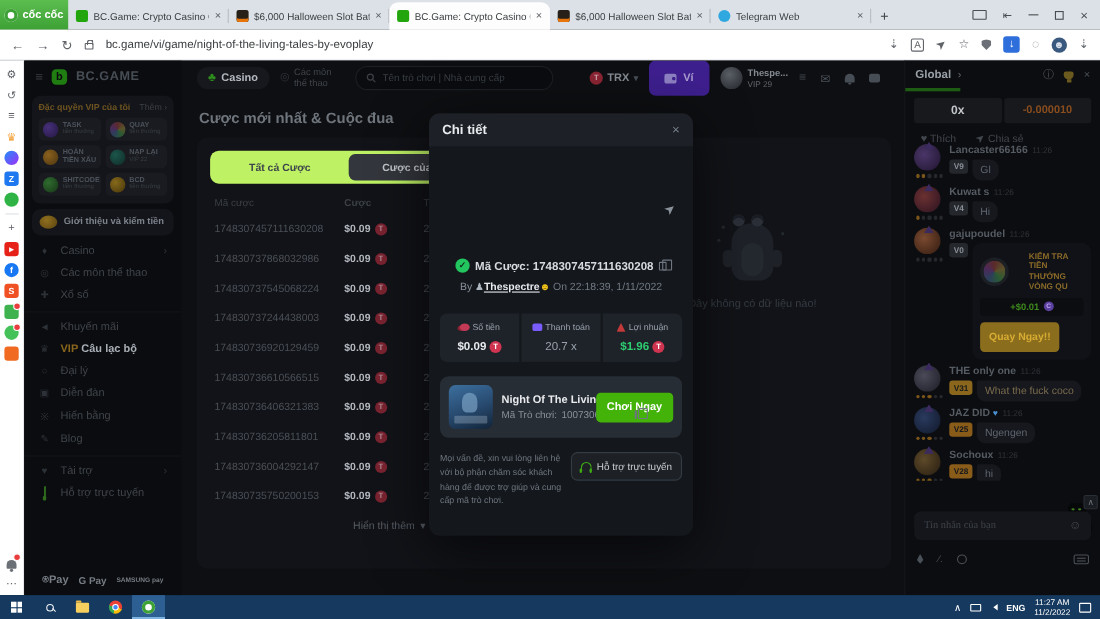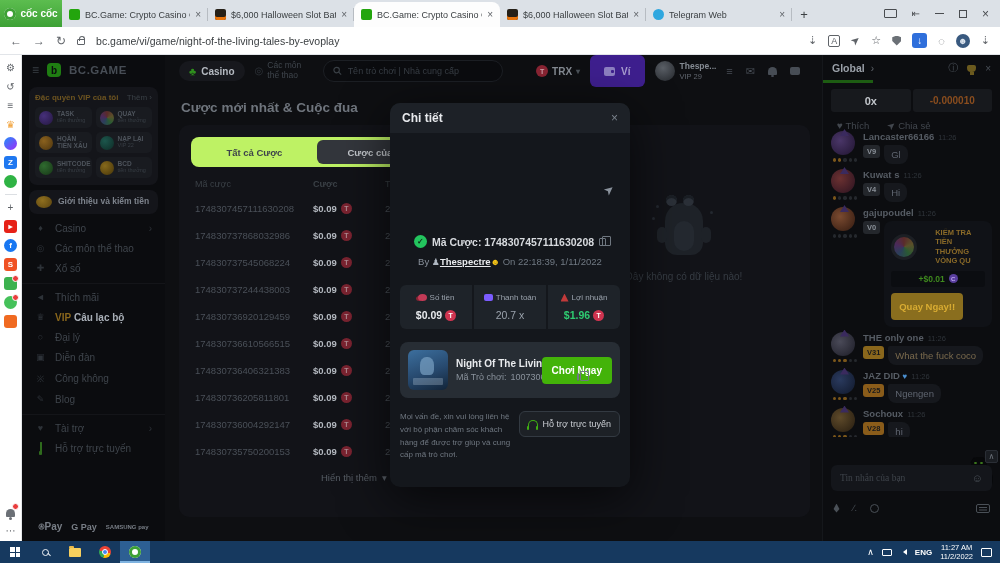--- a/index.html
+++ b/index.html
@@ -402,37 +402,37 @@
           <span class="mic">◎</span>
           <span>Các môn thể thao</span>
         </div>
       <div class="mi">
           <span class="mic">✚</span>
           <span>Xổ số</span>
         </div>
       <div class="grp"></div>
       <div class="mi">
           <span class="mic">◄</span>
-          <span>Thích mãi</span>
+          <span>Khuyến mãi</span>
         </div>
       <div class="mi">
           <span class="mic">♛</span>
           <span><span class="vip-or">VIP</span> <span class="vip-wh">Câu lạc bộ</span></span>
         </div>
       <div class="mi">
           <span class="mic">○</span>
           <span>Đại lý</span>
         </div>
       <div class="mi">
           <span class="mic">▣</span>
           <span>Diễn đàn</span>
         </div>
       <div class="mi">
           <span class="mic">※</span>
-          <span>Công không</span>
+          <span>Hiển bằng</span>
         </div>
       <div class="mi">
           <span class="mic">✎</span>
           <span>Blog</span>
         </div>
       <div class="grp"></div>
       <div class="mi">
           <span class="mic">♥</span>
           <span>Tài trợ</span>
           <span class="chv">›</span>

